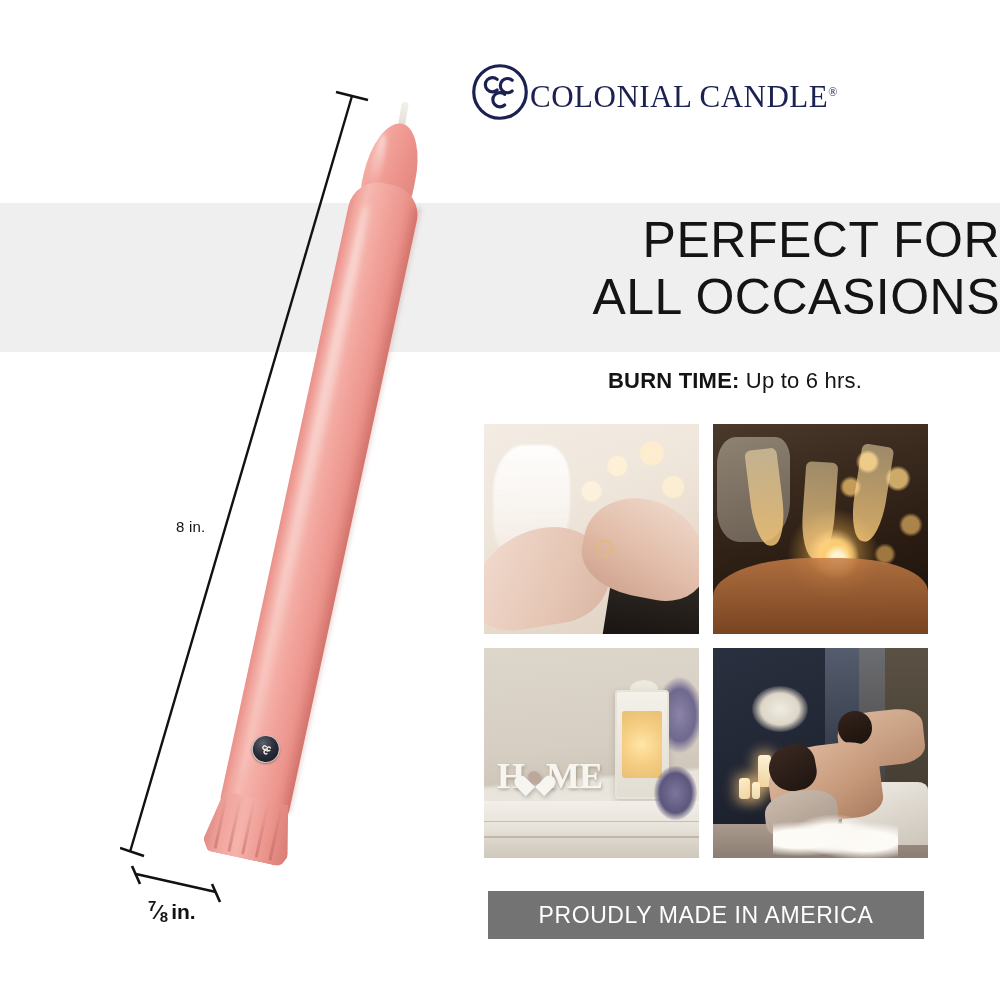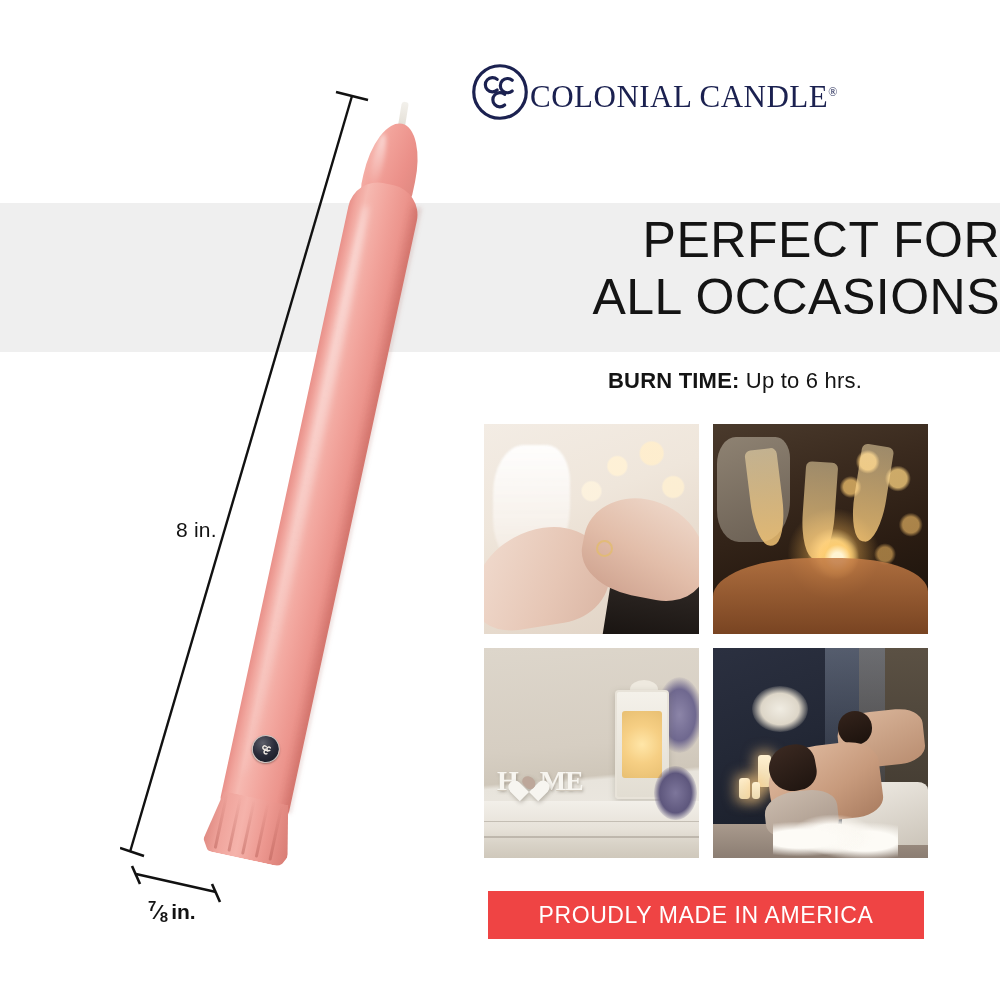--- a/index.html
+++ b/index.html
@@ -86,21 +86,21 @@
     position:absolute;top:714px;width:3px;height:56px;
     background:linear-gradient(180deg,rgba(175,86,78,.0),rgba(175,86,78,.42));
     border-radius:2px;
   }
 
   
   .dim-long{position:absolute;left:120px;top:80px;width:280px;height:790px;}
   .dim-long svg{position:absolute;left:0;top:0;}
   .dim-long-label{
     position:absolute;left:56px;top:438px;
-    font-size:21px;color:#121212;letter-spacing:.2px;white-space:nowrap;
+    font-size:15px;color:#121212;letter-spacing:.2px;white-space:nowrap;
     font-family:"Liberation Sans", sans-serif;
   }
 
   
   .dim-short{position:absolute;left:126px;top:862px;width:180px;height:90px;font-weight:bold;}
   .dim-short svg{position:absolute;left:0;top:0;}
   .dim-short-label{
     position:absolute;left:22px;top:36px;
     font-size:21px;color:#121212;white-space:nowrap;
     display:flex;align-items:baseline;
@@ -222,21 +222,21 @@
 
   
   .ph-home{background:linear-gradient(175deg,#ddd6cb 0%,#d6cec2 46%,#cfc7ba 60%,#e8e4dc 62%,#efece6 100%);}
   .ph-home .shelf{
     position:absolute;left:0;bottom:0;width:100%;height:27%;
     background:linear-gradient(180deg,#f2efe9 0%,#e7e2d9 48%,#d9d3c8 74%,#cfc8bb 100%);
   }
   .ph-home .shelf-line{position:absolute;left:0;width:100%;height:1.5px;background:rgba(150,142,130,.45);}
   .ph-home .letters{
     position:absolute;left:6%;bottom:29%;
-    font-family:"Liberation Serif", serif;font-weight:700;font-size:28px;
+    font-family:"Liberation Serif", serif;font-weight:700;font-size:36px;
     color:#f7f5f0;letter-spacing:-1px;
     text-shadow:0 1px 0 #cfc7ba, 1px 2px 3px rgba(120,112,100,.5);
     display:flex;align-items:center;
   }
   .ph-home .heart{
     width:26px;height:24px;position:relative;display:inline-block;margin:0 -2px;
     filter:drop-shadow(1px 2px 2px rgba(120,112,100,.45));
   }
   .ph-home .heart::before,.ph-home .heart::after{
     content:"";position:absolute;top:3px;width:13px;height:20px;
@@ -332,21 +332,21 @@
       radial-gradient(ellipse at 74% 54%, #fdfbf6 0 24%, rgba(253,251,246,0) 46%);
   }
   .ph-spa .bed{
     position:absolute;left:0;bottom:0;width:100%;height:16%;
     background:linear-gradient(180deg,#a99a8d,#8b7d72);
   }
 
   
   .usa-banner{
     position:absolute;left:18px;top:891px;width:436px;height:48px;
-    background:#ef4444;
+    background:#737373;
     display:flex;align-items:center;justify-content:center;
   }
   .usa-banner-text{
     color:#ffffff;font-size:23px;font-weight:300;letter-spacing:.6px;white-space:nowrap;
   }
 </style>
 </head>
 <body>
 
 <div class="stage">

